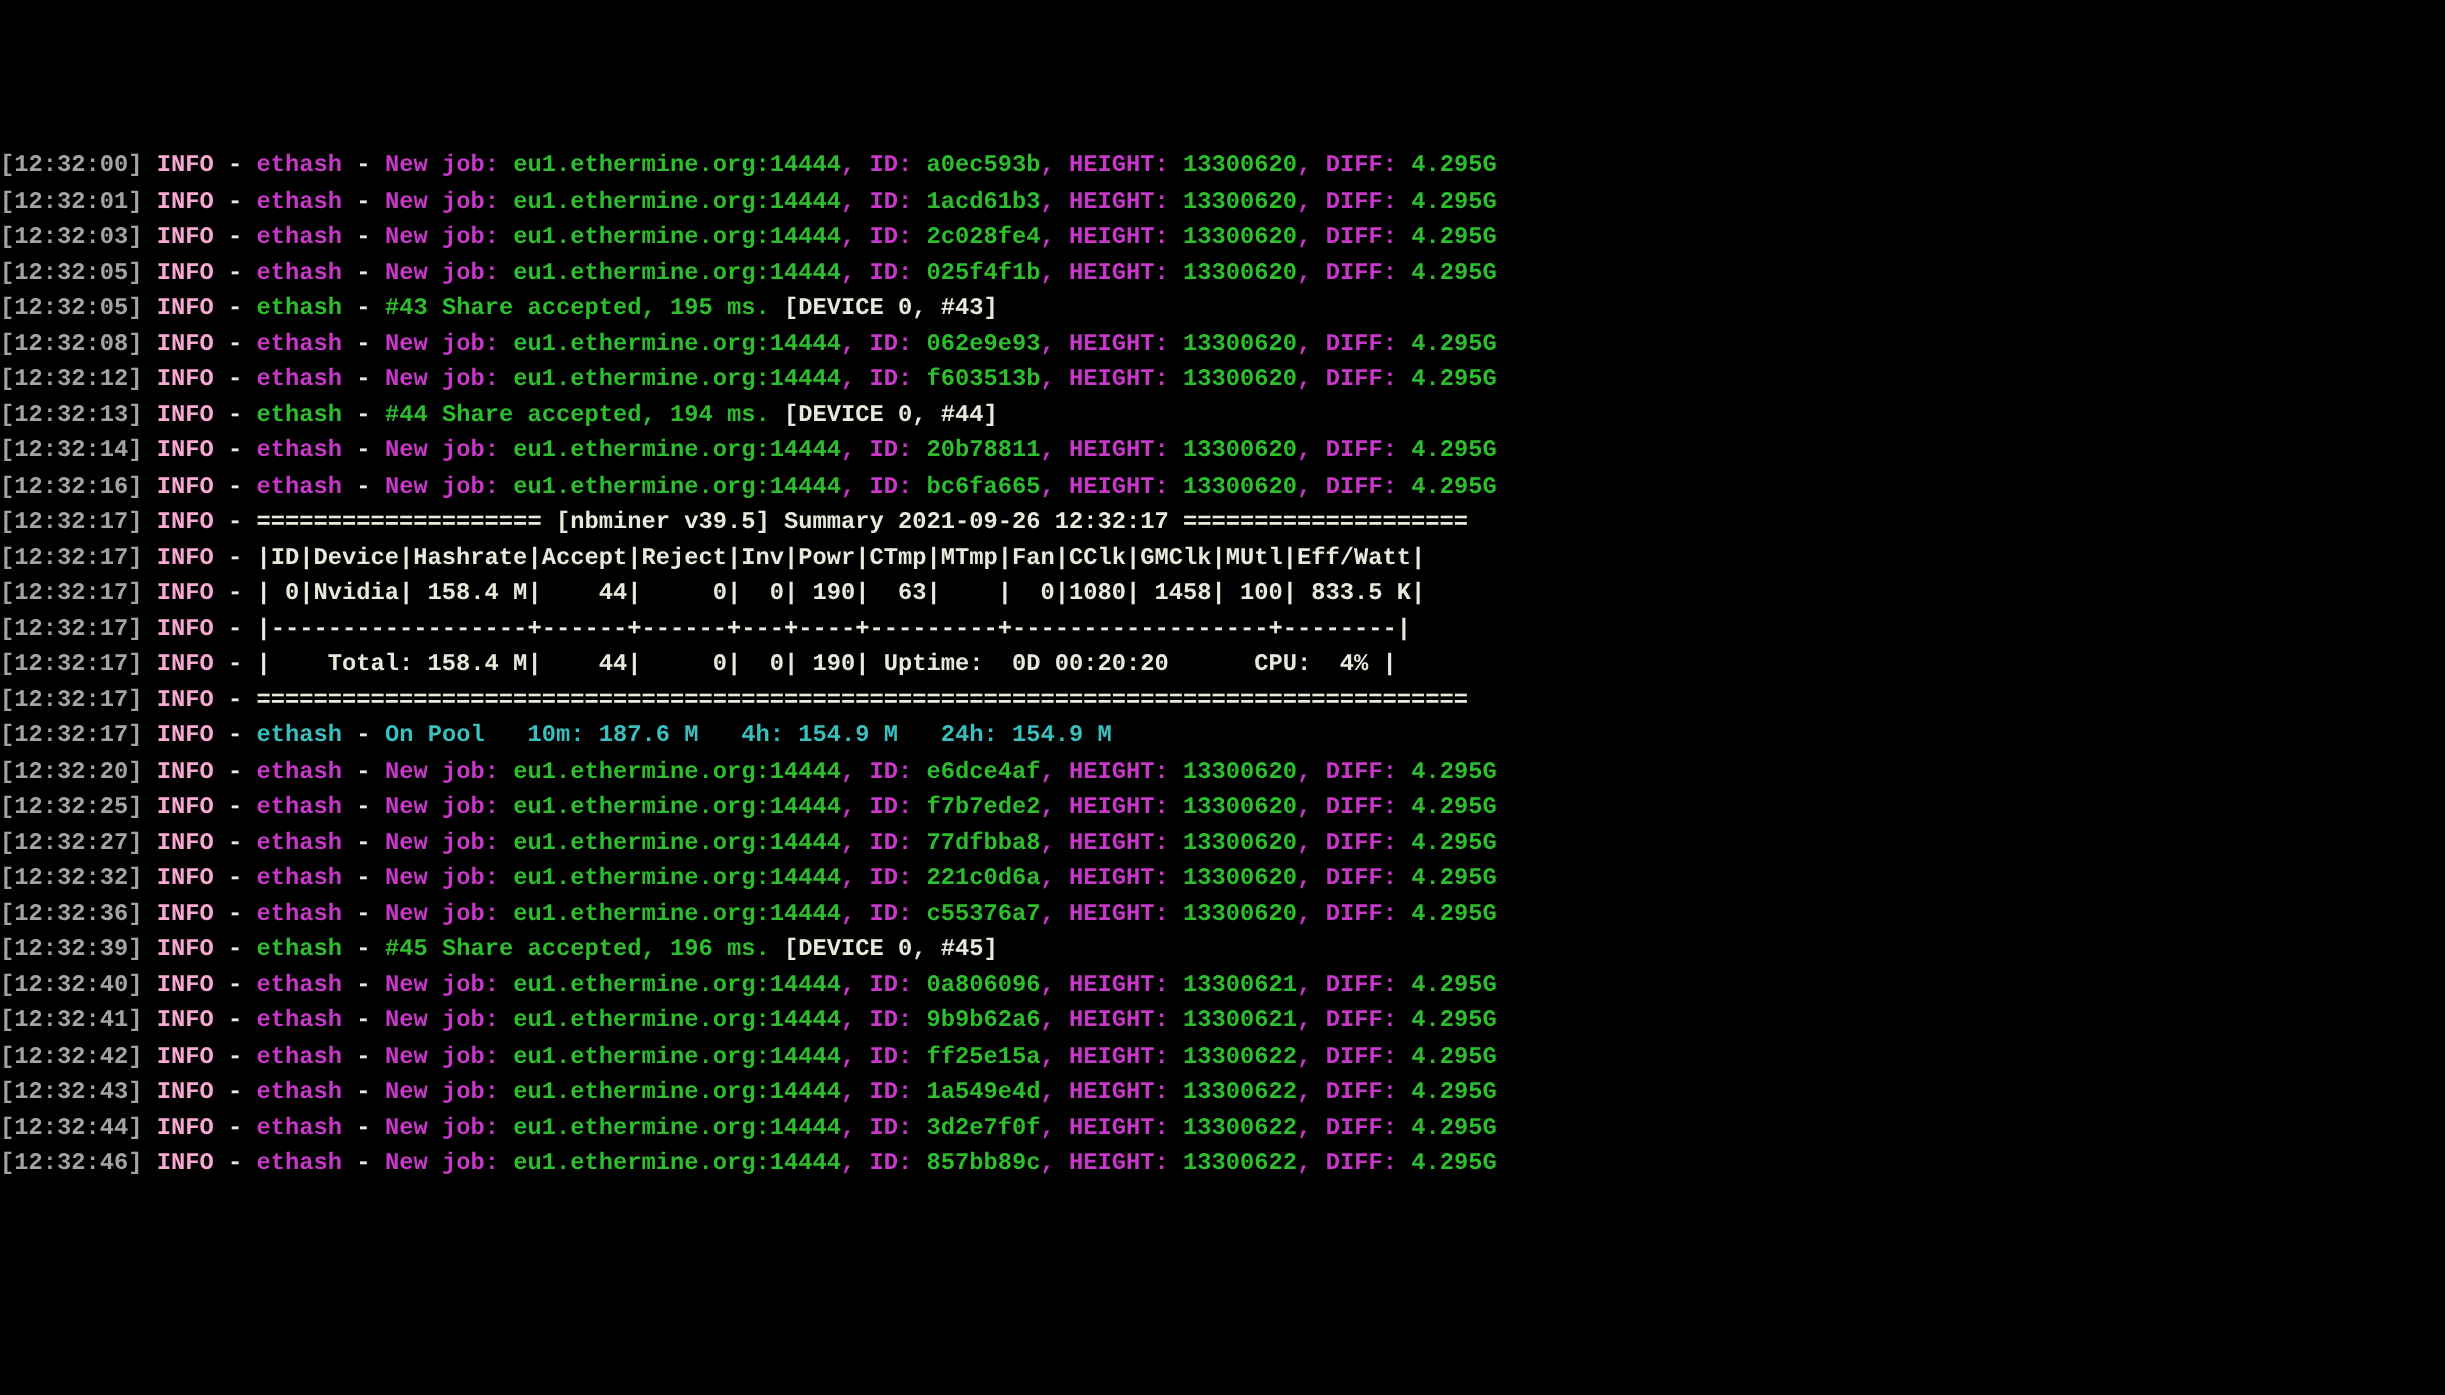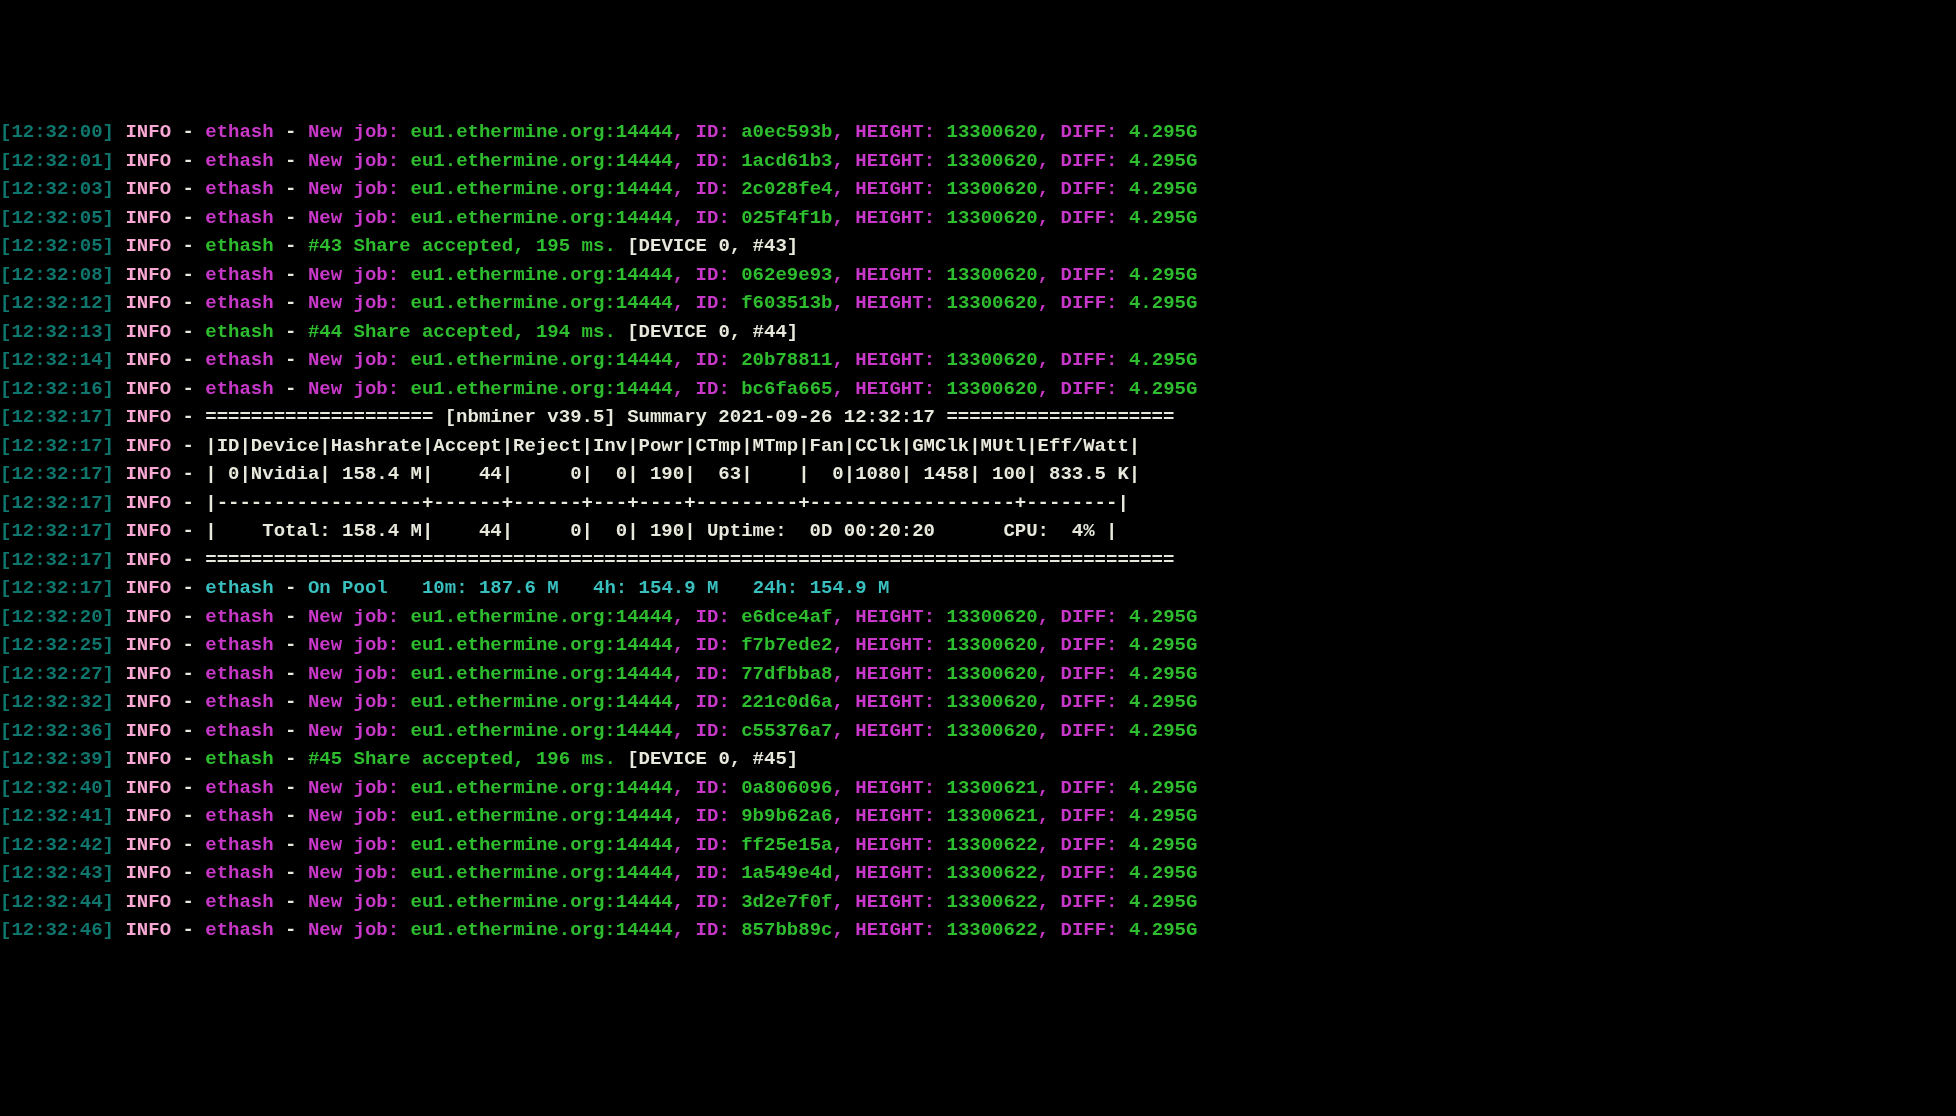--- a/index.html
+++ b/index.html
@@ -8,21 +8,21 @@
       font-family: 'Consolas', 'Courier New', monospace;
       font-size: 19px;
       font-weight: bold;
       color: #e8e8dc;
       line-height: 1.5;
       padding: 4px 0;
       white-space: pre;
       overflow: hidden;
     }
     .line { display: block; }
-    .ts { color: #0f766e; }
+    .ts { color: #a3a3a3; }
     .info { color: #f9a8d4; }
     .algo-purple { color: #c838c8; }
     .algo-green { color: #2ebd2e; }
     .algo-cyan { color: #3abfbf; }
     .purple-txt { color: #c838c8; }
     .green-txt { color: #2ebd2e; }
     .cyan-txt { color: #3abfbf; }
     .white-txt { color: #e8e8dc; }
   </style>
 </head>

